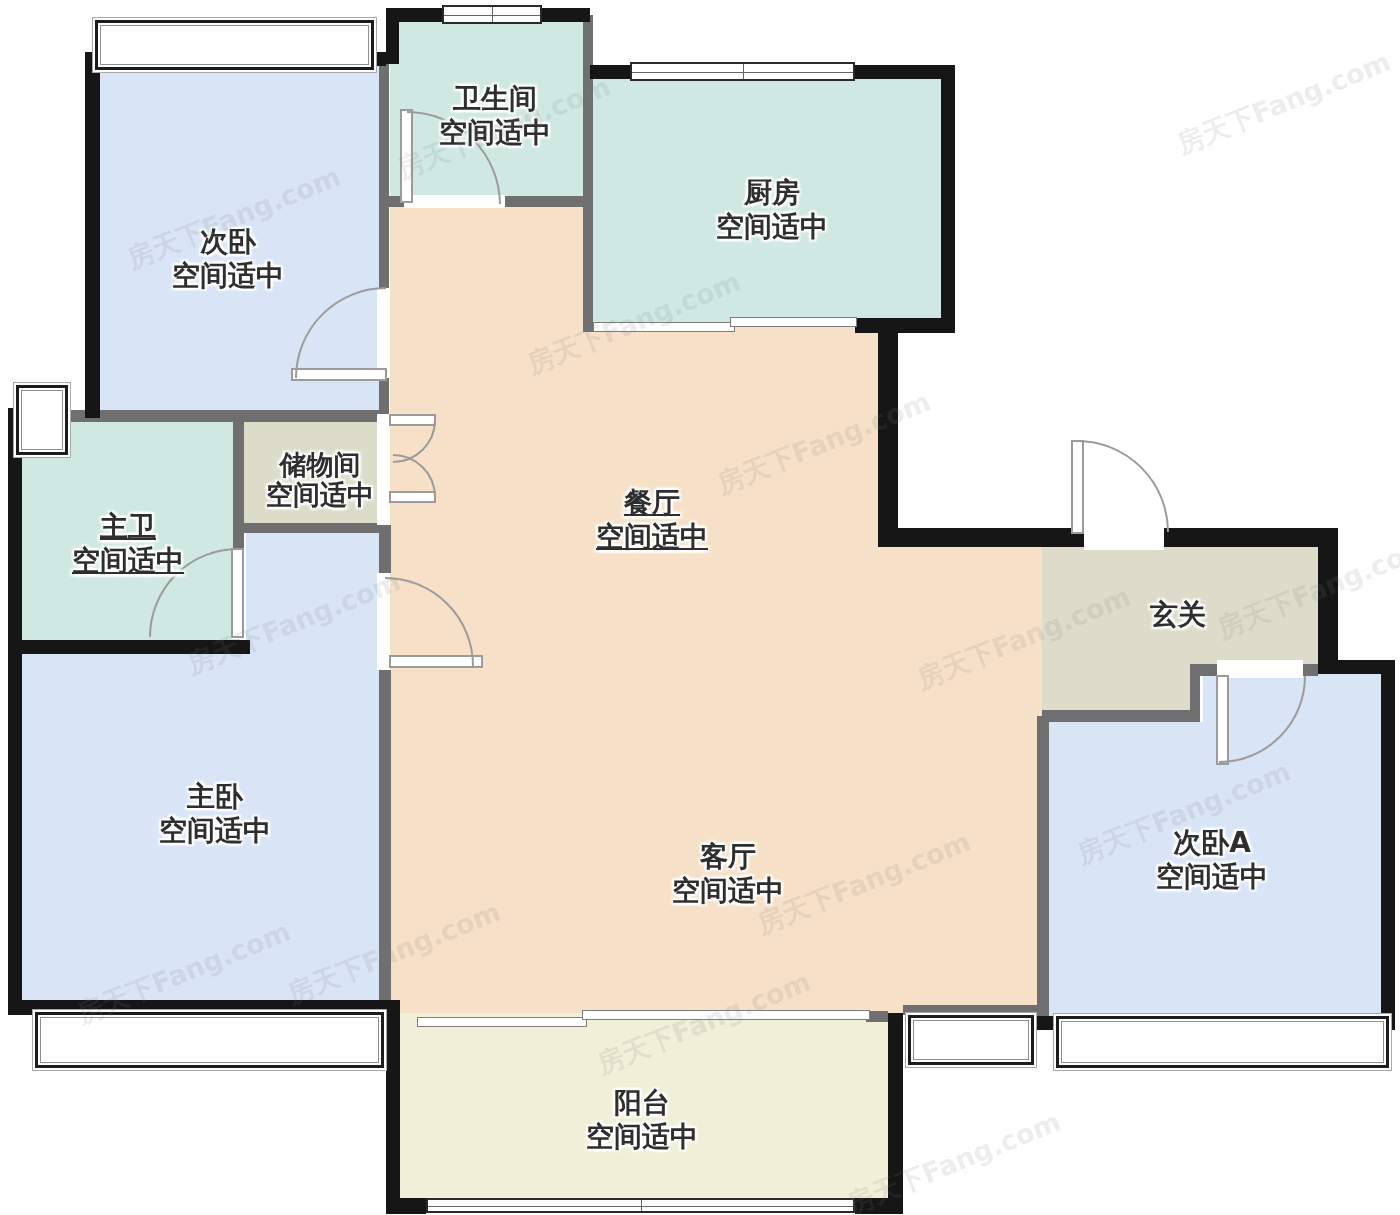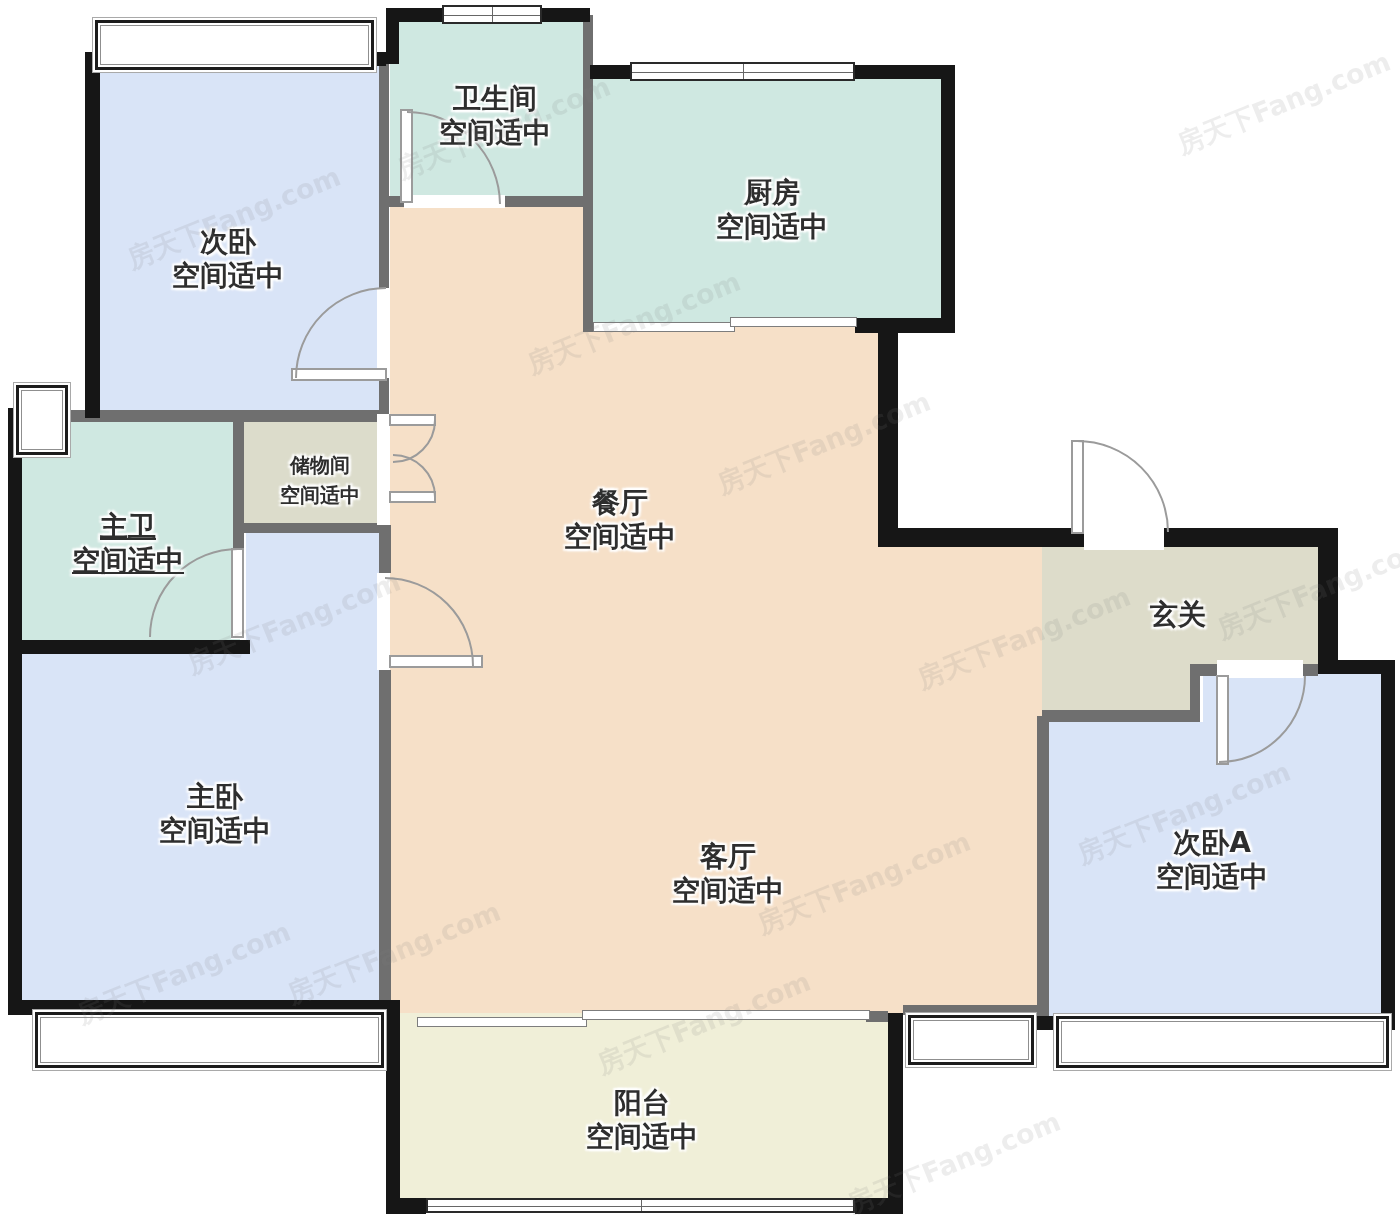--- a/index.html
+++ b/index.html
@@ -14,21 +14,21 @@
        box-shadow:0 0 0 2px #ffffff,0 0 0 3px #a9a9a9;}
   .bay::after{content:"";position:absolute;inset:2px;border:1px solid #8f8f8f;}
   .winline{position:absolute;background:#fff;border:2px solid #2a2a2a;box-sizing:border-box;}
   .winline::before{content:"";position:absolute;left:0;right:0;top:50%;border-top:1px solid #666;}
   .winline::after{content:"";position:absolute;top:0;bottom:0;left:50%;border-left:1px solid #666;}
   .slide{position:absolute;background:#fff;border:1px solid #7d7d7d;}
   .doors{position:absolute;left:0;top:0;pointer-events:none;}
   .rlabel{position:absolute;transform:translateX(-50%);text-align:center;font-weight:bold;
           font-size:28px;line-height:34px;color:#2e2e2e;white-space:nowrap;
           text-shadow:-2px -2px 2px #fff,2px -2px 2px #fff,-2px 2px 2px #fff,2px 2px 2px #fff,0 0 5px #fff;}
-  .rlabel.small{font-size:20px;line-height:30px;}
+  .rlabel.small{font-size:27px;line-height:30px;}
   .rlabel span{display:block;}
   .wm{position:absolute;transform:rotate(-22deg);font-size:27px;font-weight:bold;
       color:rgba(125,125,125,0.14);white-space:nowrap;pointer-events:none;}
 </style>
 </head>
 <body>
 
 <div class="plan">
 
   <div class="room" style="left:95px;top:60px;width:290px;height:355px;background:var(--bedroom);"></div>
@@ -156,21 +156,21 @@
     <span>空间适中</span>
   </div>
   <div class="rlabel" style="left:128px;top:510px;text-decoration:underline;">
     <span>主卫</span>
     <span>空间适中</span>
   </div>
   <div class="rlabel small" style="left:320px;top:450px;">
     <span>储物间</span>
     <span>空间适中</span>
   </div>
-  <div class="rlabel" style="left:620px;top:486px;">
+  <div class="rlabel" style="left:652px;top:486px;text-decoration:underline;">
     <span>餐厅</span>
     <span>空间适中</span>
   </div>
   <div class="rlabel" style="left:1178px;top:598px;">
     <span>玄关</span>
   </div>
   <div class="rlabel" style="left:215px;top:780px;">
     <span>主卧</span>
     <span>空间适中</span>
   </div>

